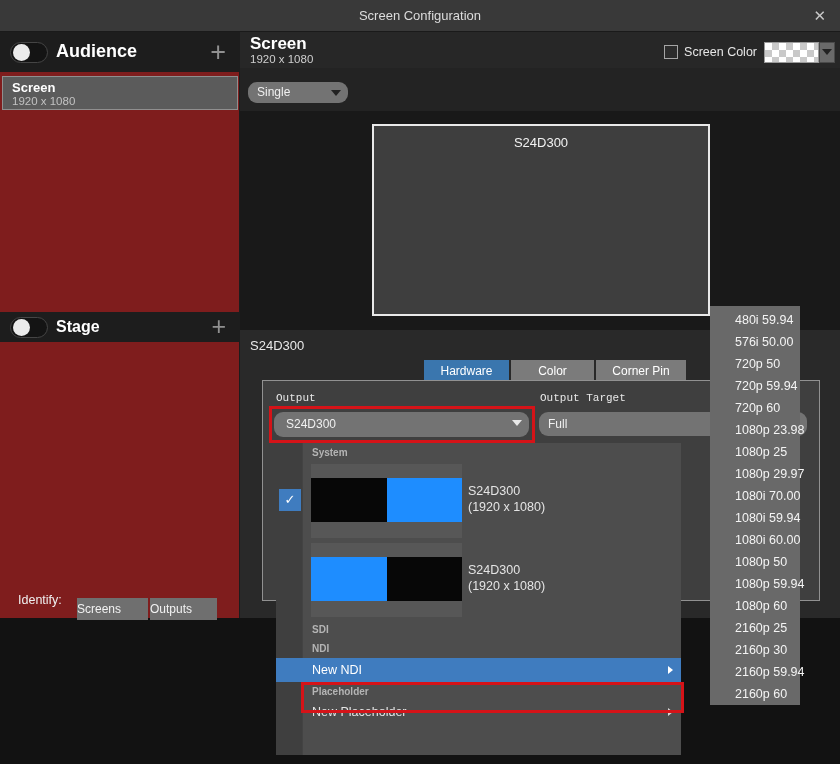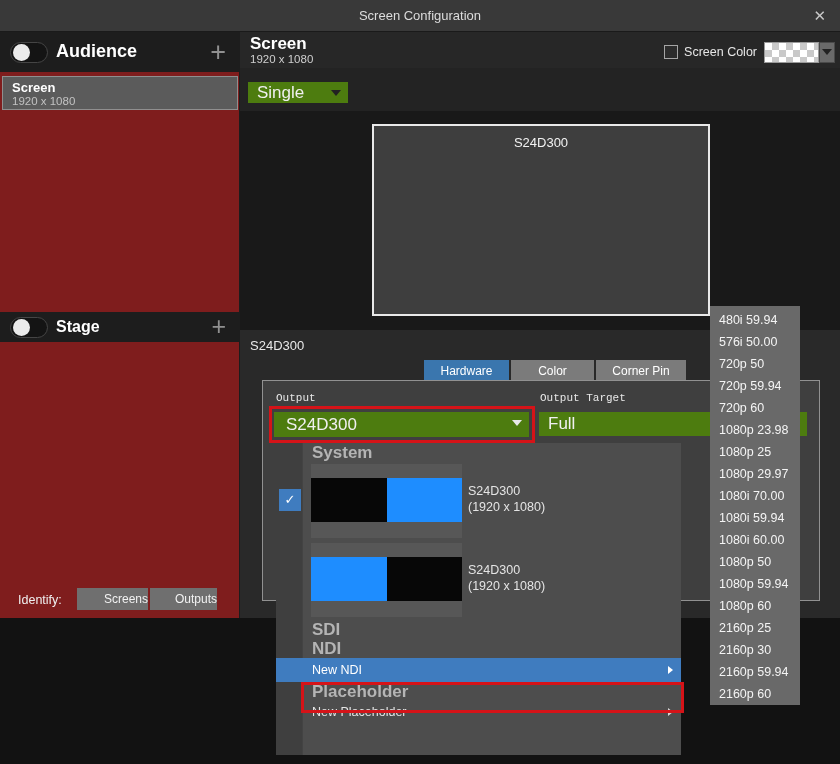--- a/index.html
+++ b/index.html
@@ -27,39 +27,39 @@
   .hdr-stage .toggle { top:5px; }
   .hdr-stage .side-title { top:6px; font-size:16px; }
   .hdr-stage .plus { top:2px; font-size:25px; }
 
   .screen-item { position:absolute; left:2px; top:44px; width:236px; height:34px; background:#5b5b5b; border:1px solid #8f8f8f; padding:3px 0 0 9px; }
   .screen-item .si-name { font-weight:bold; font-size:13px; color:#fff; }
   .screen-item .si-res { font-size:11.5px; color:#c2c2c2; }
 
   .identify-row { position:absolute; left:0; top:556px; width:240px; height:26px; }
   .identify-row .id-label { position:absolute; left:18px; top:5px; color:#f0f0f0; font-size:12.5px; }
-  .id-btn { position:absolute; top:0; height:22px; background:#6f6f6f; color:#f2f2f2; font-size:12px; text-align:right; line-height:22px; }
+  .id-btn { position:absolute; top:10px; height:22px; background:#6f6f6f; color:#f2f2f2; font-size:12px; text-align:left; line-height:22px; }
   .id-btn.screens { left:77px; width:71px; }
   .id-btn.outputs { left:150px; width:67px; }
 
   
   .main-header { position:absolute; left:240px; top:32px; width:600px; height:36px; background:#272727; }
   .mh-title { position:absolute; left:10px; top:2px; font-size:17px; font-weight:bold; color:#fff; }
   .mh-res { position:absolute; left:10px; top:21px; font-size:11.5px; color:#cfcfcf; }
   .screen-color { position:absolute; right:5px; top:9px; height:22px; display:flex; align-items:center;margin-left:48px; }
   .sc-checkbox { width:14px; height:14px; border:1px solid #a5a5a5; background:#2c2c2c; margin-right:6px; }
   .sc-label { color:#e6e6e6; font-size:12.5px; margin-right:7px; }
   .sc-swatch { width:55px; height:21px; border:1px solid #9a9a9a; background-color:#fff;
     background-image:linear-gradient(45deg,#c9c9c9 25%,transparent 25%,transparent 75%,#c9c9c9 75%),
                      linear-gradient(45deg,#c9c9c9 25%,transparent 25%,transparent 75%,#c9c9c9 75%);
     background-position:0 0,7px 7px; background-size:14px 14px; }
   .sc-caret-btn { width:16px; height:21px; background:#6a6a6a; border:1px solid #4a4a4a; display:flex; align-items:center; justify-content:center; }
 
   .main-toolbar { position:absolute; left:240px; top:68px; width:600px; height:43px; background:#232323; }
-  .dropdown { position:relative; background:#4d7c0f; color:#f0f0f0; font-size:17px; }
+  .dropdown { position:relative; background:#737373; color:#f0f0f0; font-size:12px;border-radius:9px; }
   .dd-single { position:absolute; left:8px; top:14px; width:100px; height:21px; line-height:21px; padding-left:9px; }
   .caret-dark { width:0; height:0; border-left:5px solid transparent; border-right:5px solid transparent; border-top:6px solid #222; }
   .caret-light { width:0; height:0; border-left:5px solid transparent; border-right:5px solid transparent; border-top:6px solid #e8e8e8; }
   .dd-caret { position:absolute; right:7px; top:8px; }
 
   .canvas { position:absolute; left:240px; top:111px; width:600px; height:219px; background:#191919; }
   .preview { position:absolute; left:132px; top:13px; width:338px; height:192px; background:#3e3e3e; border:2px solid #e9e9e9; text-align:center; }
   .preview .pv-label { margin-top:9px; font-size:13px; color:#f2f2f2; }
 
   .lower { position:absolute; left:240px; top:330px; width:600px; height:288px; background:#292929; }
@@ -77,37 +77,37 @@
   .dd-full { position:absolute; left:276px; top:31px; width:268px; height:24px; line-height:24px; padding-left:9px; }
 
   .redbox { position:absolute; border:3px solid #d51318; background:transparent; }
   .redbox1 { left:269px; top:406px; width:266px; height:37px; z-index:30; }
   .redbox2 { left:301px; top:682px; width:383px; height:31px; z-index:45; }
 
   
   .output-menu { position:absolute; left:276px; top:443px; width:405px; height:312px; background:#4d4d4d; z-index:40; }
   .om-gutter { position:absolute; left:0; top:0; width:27px; height:100%; background:#3f3f3f; border-right:1px solid #434343; }
   .om-content { position:absolute; left:27px; top:0; width:378px; }
-  .om-header { height:19px; line-height:19px; padding-left:9px; font-weight:bold; font-size:17px; color:#b4b4b4; }
+  .om-header { height:19px; line-height:19px; padding-left:9px; font-weight:bold; font-size:10px; color:#b4b4b4; }
   .om-display { position:relative; height:79px; }
   .om-check { position:absolute; left:-24px; top:27px; width:22px; height:22px; background:#3f7cbf; color:#fff; font-size:13px; font-weight:bold; text-align:center; line-height:22px; }
   .om-thumb { position:absolute; left:8px; top:2px; width:151px; height:74px; background:#575757; }
   .om-monitors { position:absolute; left:0; top:14px; width:151px; height:44px; display:flex; }
   .om-monitors div { flex:1; }
   .mon-black { background:#070707; }
   .mon-blue { background:#1e8dff; }
   .om-disp-label { position:absolute; left:165px; top:21px; font-size:12.5px; color:#e4e4e4; line-height:16px; }
   .om-row { position:relative; height:22px; line-height:22px; margin-left:-27px; padding-left:36px; font-size:12.5px; color:#e6e6e6; }
   .om-row.selected { background:#3f7cbf; color:#fff; height:24px; line-height:24px; }
   .om-arrow { position:absolute; right:8px; top:50%; margin-top:-4px; width:0; height:0; border-top:4px solid transparent; border-bottom:4px solid transparent; border-left:5px solid #d8d8d8; }
   .om-row.selected .om-arrow { border-left-color:#fff; }
 
   
   .res-menu { position:absolute; left:710px; top:306px; width:90px; height:399px; background:#696969; padding-top:3px; z-index:50; }
-  .res-item { height:22px; line-height:22px; padding-left:9px; font-size:12.5px; color:#f4f4f4; white-space:nowrap; }
+  .res-item { height:22px; line-height:22px; padding-left:25px; font-size:12.5px; color:#f4f4f4; white-space:nowrap; }
 </style>
 </head>
 <body>
 
 <div id="window">
 
   <div class="titlebar">
     <div class="title">Screen Configuration</div>
     <div class="close">✕</div>
   </div>

